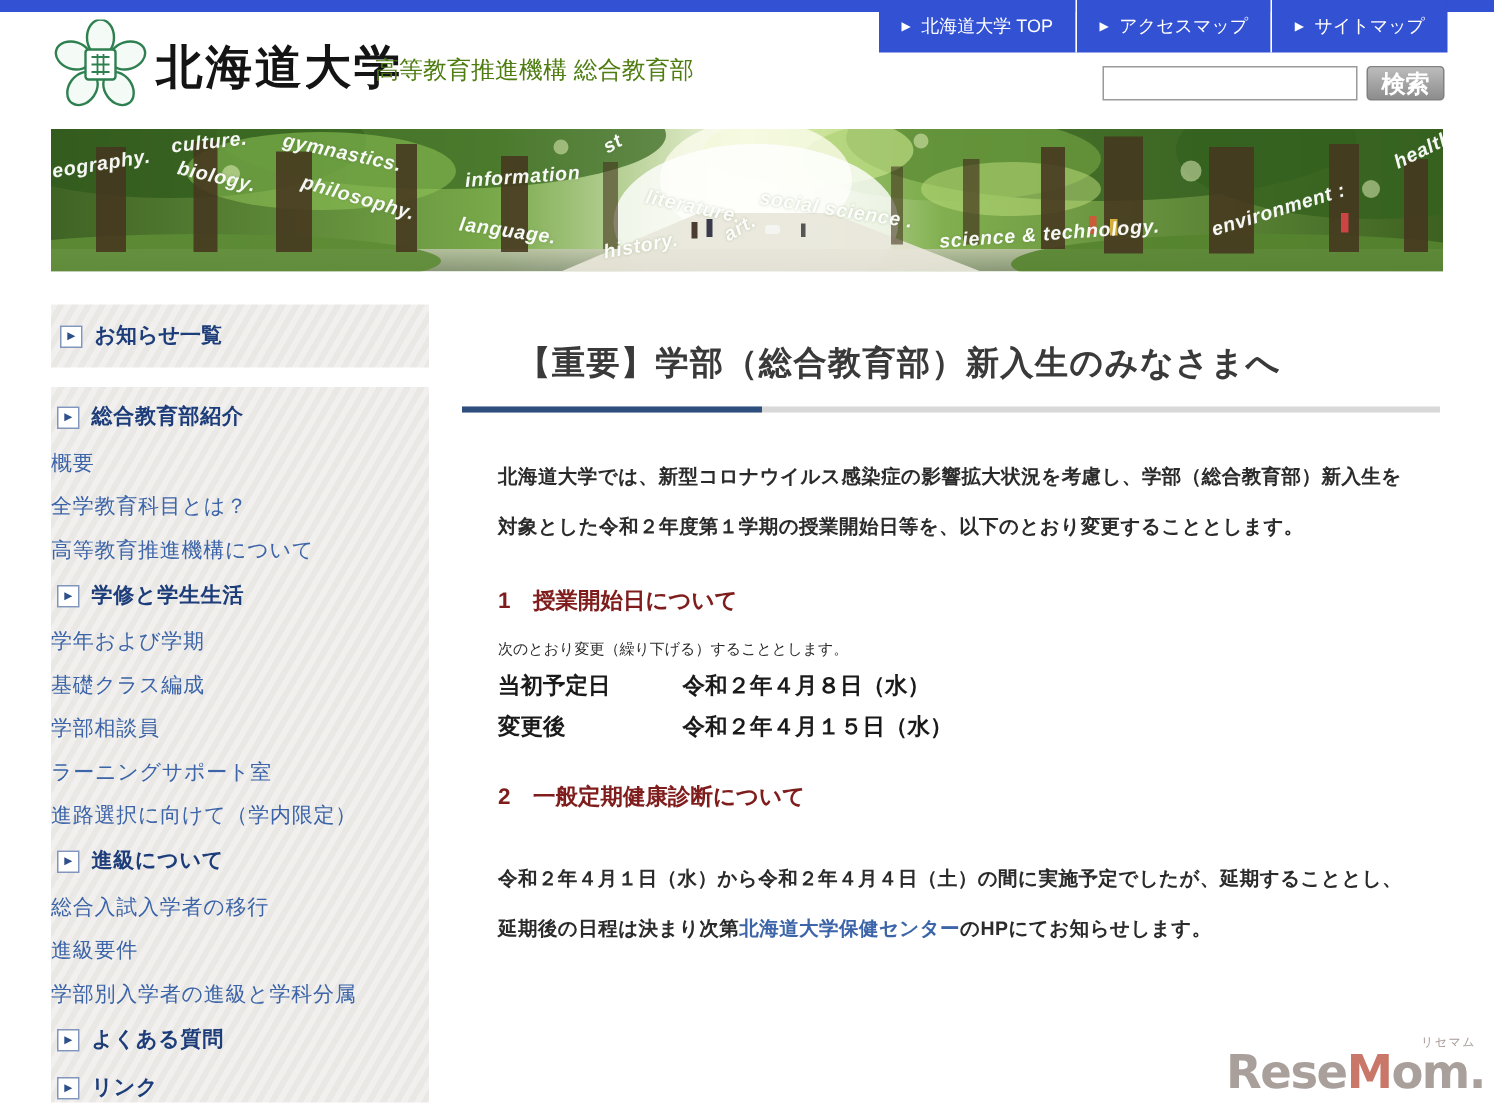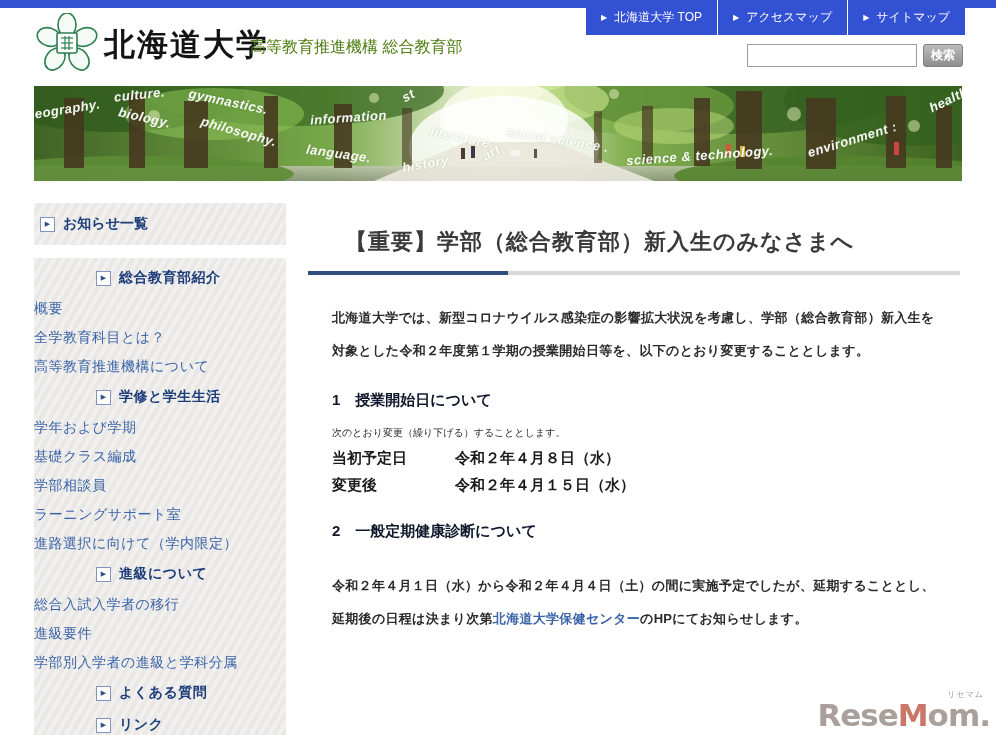--- a/index.html
+++ b/index.html
@@ -18,22 +18,22 @@
   .tab-arrow{font-size:8px;margin-right:7px;color:#fff;}
   .logo{position:absolute;left:36px;top:13px;}
   .uni-name{
     position:absolute;left:104px;top:24px;margin:0;font-family:"Liberation Serif","DejaVu Serif",serif;
     font-size:31px;font-weight:bold;color:#141414;letter-spacing:2px;
   }
   .uni-dept{position:absolute;left:250px;top:37px;font-size:16px;font-weight:normal;color:#4d7c0f;}
   .searchbox{position:absolute;top:44px;right:33px;display:flex;align-items:center;}
   .search-input{width:160px;height:19px;border:1px solid #9a9a9a;font-size:12px;padding:1px 4px;}
   .search-btn{
-    margin-left:6px;width:40px;height:23px;border:1px solid #818181;border-radius:3px;
-    background:linear-gradient(#bcbcbc,#8d8d8d);color:#fff;font-size:12px;font-weight:bold;cursor:pointer;
+    margin-left:6px;width:52px;height:23px;border:1px solid #818181;border-radius:3px;
+    background:linear-gradient(#bcbcbc,#8d8d8d);color:#fff;font-size:16px;font-weight:bold;cursor:pointer;
   }
   
   .hero{position:absolute;left:34px;top:86px;width:928px;height:95px;overflow:hidden;}
   .hero svg{position:absolute;left:0;top:0;}
   .hw{
     position:absolute;color:rgba(255,255,255,.95);font-size:13px;font-weight:600;font-style:italic;
     letter-spacing:.5px;white-space:nowrap;text-shadow:0 0 2px rgba(90,120,60,.35);
   }
   .hw1{left:-8px;top:16px;transform:rotate(-9deg);}
   .hw2{left:84px;top:24px;transform:rotate(13deg);}
@@ -48,38 +48,38 @@
   .hw11{left:396px;top:44px;transform:rotate(12deg);}
   .hw12{left:472px;top:46px;transform:rotate(9deg);}
   .hw13{left:592px;top:62px;transform:rotate(-4deg);}
   .hw14{left:772px;top:46px;transform:rotate(-17deg);}
   .hw15{left:894px;top:6px;transform:rotate(-26deg);}
   
   .sidebar{position:absolute;left:34px;top:203px;width:252px;}
   .stripes{background:repeating-linear-gradient(120deg,#f1f0ee 0 4px,#e9e8e5 4px 8px);}
   .side-single{height:42px;display:flex;align-items:center;padding-left:6px;margin-bottom:13px;cursor:pointer;}
   .side-menu{padding:4px 0 8px 0;}
-  .side-head{height:32px;display:flex;align-items:center;padding-left:22px;cursor:pointer;margin-left:40px;}
+  .side-head{height:32px;display:flex;align-items:center;padding-left:4px;cursor:pointer;}
   .side-head .lbl{font-size:14px;font-weight:bold;color:#1d3d7a;margin-left:8px;letter-spacing:.5px;}
   .arrow-box{
     width:13px;height:13px;background:#fff;border:1px solid #8296bd;display:flex;align-items:center;
     justify-content:center;font-size:7px;color:#2d4f8a;flex:0 0 auto;
   }
   .side-sub{height:29px;line-height:29px;font-size:14px;color:#3c64a8;cursor:pointer;letter-spacing:.5px;}
   
   .main{position:absolute;left:308px;top:195px;width:654px;}
   .page-title{margin:32px 0 0 37px;font-size:22px;font-weight:600;color:#3a3a3a;letter-spacing:1px;}
   .title-underline{margin-top:14px;width:652px;height:4px;background:#d8d8d8;}
   .title-underline .blue{width:200px;height:4px;background:#2e4e7e;}
   .section-heading{
     margin-top:40px;height:36px;line-height:36px;padding-left:24px;font-size:16px;font-weight:bold;color:#222;
     background:repeating-linear-gradient(120deg,#ececea 0 4px,#e3e2e0 4px 8px);letter-spacing:.5px;
   }
   .para{margin:26px 24px 0 24px;font-size:13px;line-height:33px;letter-spacing:.3px;font-weight:bold;}
-  .h-num{margin:24px 24px 0 24px;font-size:15px;font-weight:bold;color:#0f172a;}
+  .h-num{margin:24px 24px 0 24px;font-size:15px;font-weight:bold;color:#7f1d1d;}
   .line1{margin:16px 24px 0 24px;font-size:10px;}
   .sched-row{margin:8px 24px 0 24px;display:flex;font-size:15px;font-weight:bold;color:#1a1a1a;line-height:19px;}
   .sched-label{width:123px;flex:0 0 auto;}
   .last{margin-top:28px;}
   .body-link{color:#3c64a8;text-decoration:none;cursor:pointer;}
   
   .watermark{position:absolute;right:6px;bottom:4px;text-align:right;line-height:1;pointer-events:none;margin-top:42px;}
   .wm-ruby{display:block;font-size:8px;color:rgba(150,138,132,.85);letter-spacing:1px;margin:0 6px 1px 0;}
   .wm-main{font-size:31px;font-weight:bold;letter-spacing:-1px;color:rgba(148,136,130,.8);font-family:"DejaVu Sans",sans-serif;}
   .wm-m{color:rgba(190,95,78,.85);}

